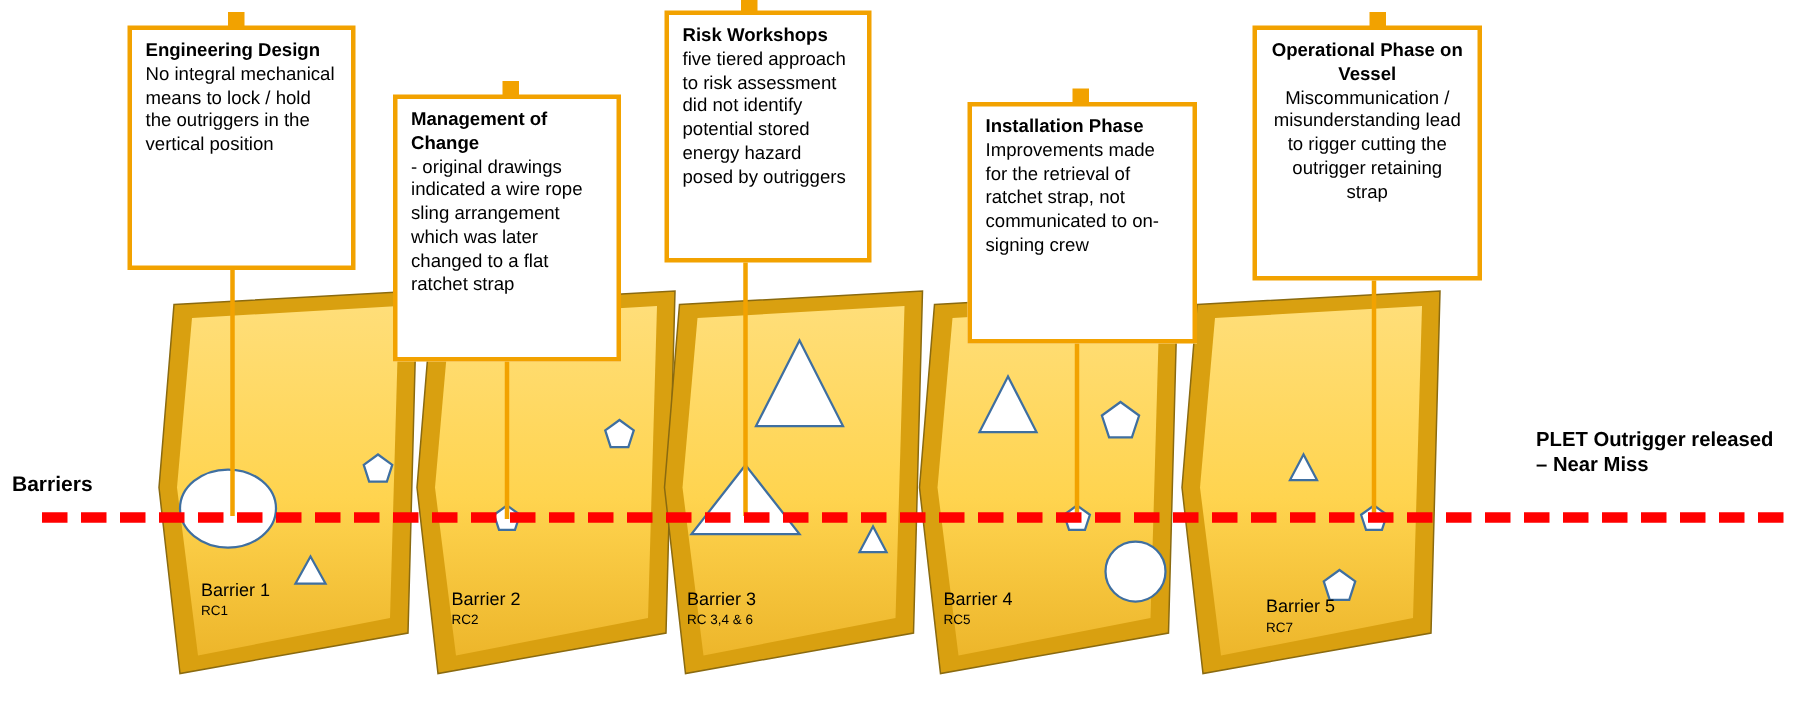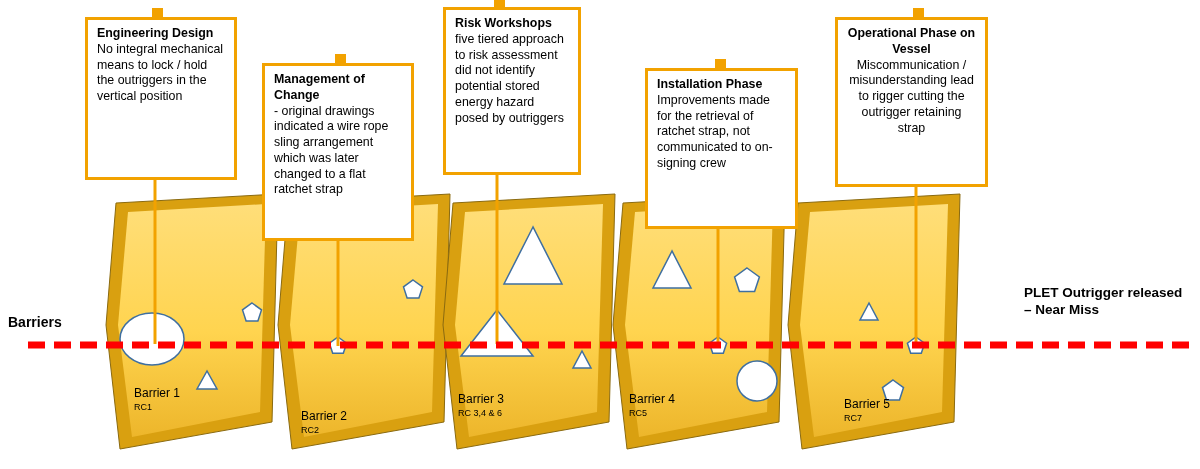--- a/index.html
+++ b/index.html
@@ -33,21 +33,21 @@
   .c4{left:645px;top:24px;width:153px;height:161px;margin-top:44px;}
   .c4 .tab{left:67px;}
   .c5{left:835px;top:17px;width:153px;height:170px;text-align:center;}
   .c5 .tab{left:75px;}
 
   
   .blabel{position:absolute;}
   .bname{font-size:12px;}
   .bcode{font-size:9px;margin-top:2px;}
   .b1{left:134px;top:386px;}
-  .b2{left:301px;top:392px;margin-top:17px;}
+  .b2{left:301px;top:392px;}
   .b3{left:458px;top:392px;}
   .b4{left:629px;top:392px;}
   .b5{left:844px;top:397px;}
 
   .left-label{position:absolute;left:8px;top:314px;font-weight:bold;font-size:14px;}
   .right-label{
     position:absolute;left:1024px;top:285px;width:166px;
     font-weight:bold;font-size:13.5px;text-align:left;line-height:1.25;
   }
 </style>

